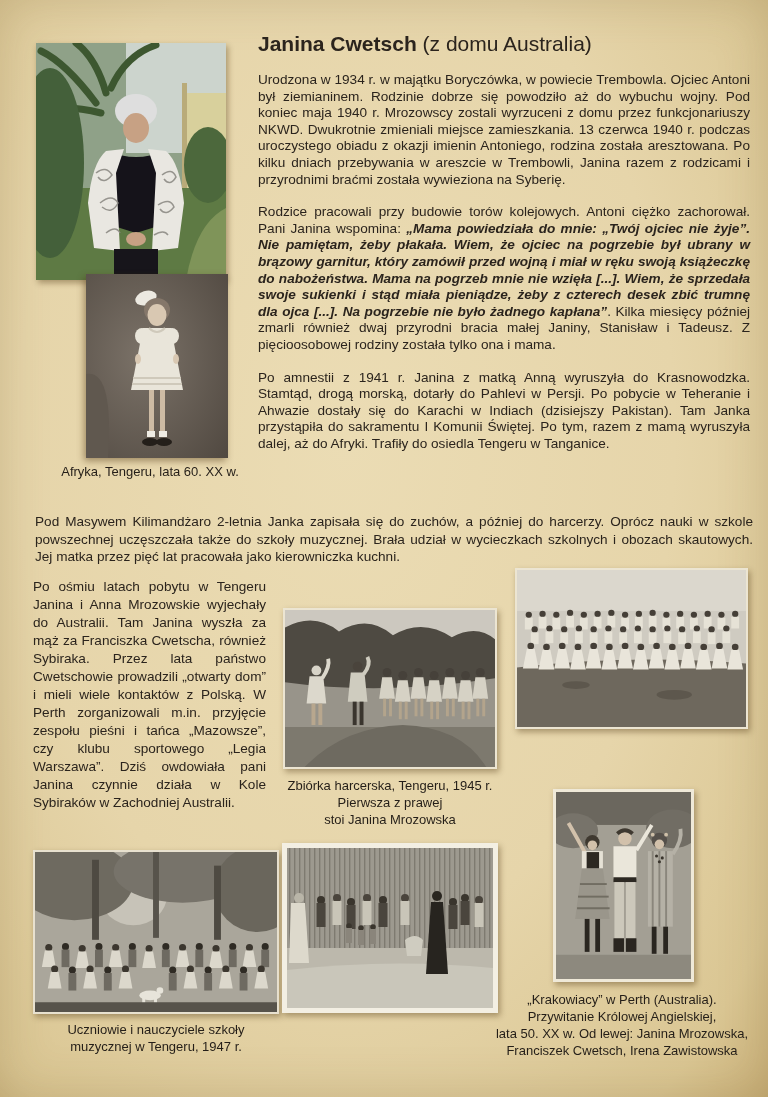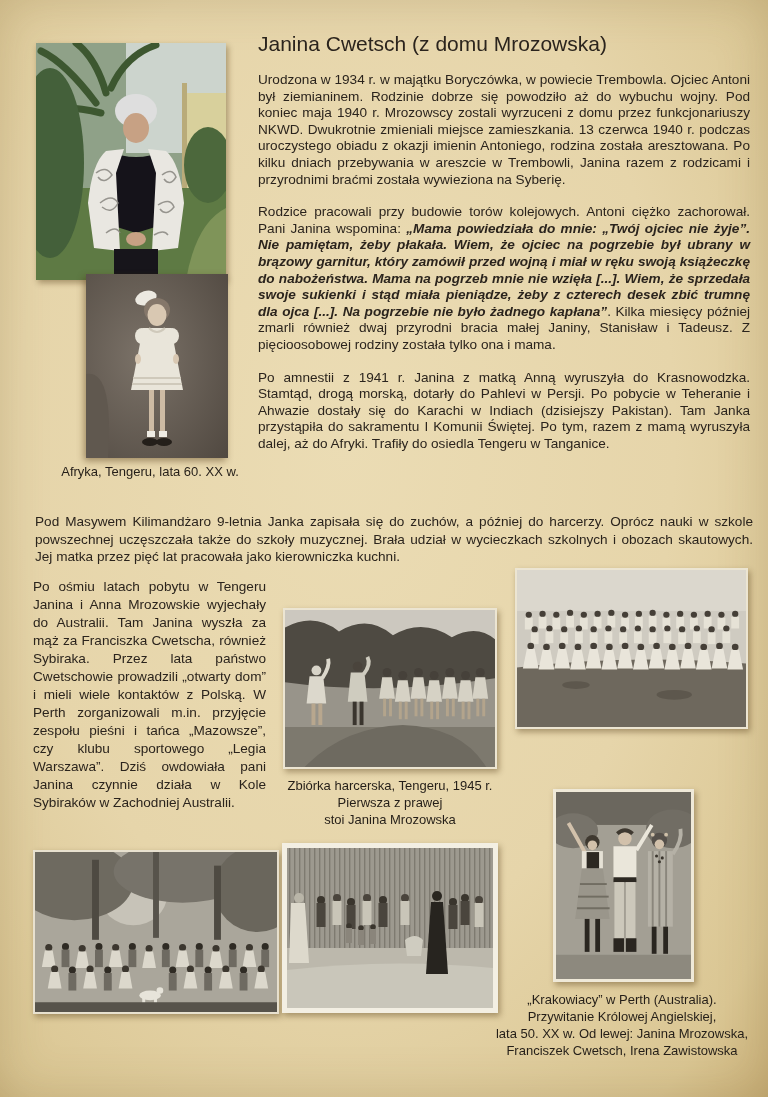--- a/index.html
+++ b/index.html
@@ -22,21 +22,21 @@
   .photo-krakowiacy{left:553px;top:789px;width:141px;height:193px;border:3px solid #efe9d8;}
   .caption{position:absolute;font-size:13px;line-height:17px;text-align:center;white-space:pre-line;color:#241e18;}
   .cap-girl{left:40px;top:463px;width:220px;}
   .cap-scout{left:268px;top:777px;width:244px;}
   .cap-communion{left:510px;top:735px;width:244px;}
   .cap-school{left:33px;top:1021px;width:246px;}
   .cap-crater{left:287px;top:1021px;width:211px;}
   .cap-krakowiacy{left:487px;top:991px;width:270px;}
   .rightcol{position:absolute;left:258px;top:31px;width:492px;}
   .rightcol h1{font-size:21px;line-height:26px;margin:0 0 15px 0;font-weight:normal;letter-spacing:0;}
-  .tb{font-weight:normal;text-align:center;}
+  .tb{font-weight:bold;text-align:center;}
   .rightcol p{margin:0 0 16px 0;font-size:13.6px;line-height:16.6px;text-align:justify;}
   .it{font-style:italic;font-weight:bold;}
   .fullpara{position:absolute;left:35px;top:513px;width:718px;font-size:13.6px;line-height:17.6px;text-align:justify;}
   .leftcol{position:absolute;left:33px;top:578px;width:233px;font-size:13.6px;line-height:18px;text-align:justify;}
 </style>
 </head>
 <body>
 
 <div class="page">
 
@@ -102,27 +102,27 @@
       <rect x="74" y="116" width="5" height="44" fill="#cdbba4"></rect>
       <rect x="61" y="157" width="8" height="6" fill="#efece4"></rect>
       <rect x="73" y="157" width="8" height="6" fill="#efece4"></rect>
       <ellipse cx="64" cy="168" rx="8" ry="4" fill="#241f1a"></ellipse>
       <ellipse cx="78" cy="168" rx="8" ry="4" fill="#241f1a"></ellipse>
     </svg>
   </div>
   <div class="caption cap-girl">Afryka, Tengeru, lata 60. XX w.</div>
 
   <div class="rightcol">
-    <h1><span class="tb">Janina Cwetsch</span><span class="tr"> (z domu Mrozowska)</span></h1>
+    <h1><span class="tb">Janina Cwetsch</span><span class="tr"> (z domu Australia)</span></h1>
     <p>Urodzona w 1934 r. w majątku Boryczówka, w powiecie Trembowla. Ojciec Antoni był ziemianinem. Rodzinie dobrze się powodziło aż do wybuchu wojny. Pod koniec maja 1940 r. Mrozowscy zostali wyrzuceni z domu przez funkcjonariuszy NKWD. Dwukrotnie zmieniali miejsce zamieszkania. 13 czerwca 1940 r. podczas uroczystego obiadu z okazji imienin Antoniego, rodzina została aresztowana. Po kilku dniach przebywania w areszcie w Trembowli, Janina razem z rodzicami i przyrodnimi braćmi została wywieziona na Syberię.</p>
     <p><span>Rodzice pracowali przy budowie torów kolejowych. Antoni ciężko zachorował. Pani Janina wspomina: </span><span class="it">„Mama powiedziała do mnie: „Twój ojciec nie żyje”. Nie pamiętam, żeby płakała. Wiem, że ojciec na pogrzebie był ubrany w brązowy garnitur, który zamówił przed wojną i miał w ręku swoją książeczkę do nabożeństwa. Mama na pogrzeb mnie nie wzięła [...]. Wiem, że sprzedała swoje sukienki i stąd miała pieniądze, żeby z czterech desek zbić trumnę dla ojca [...]. Na pogrzebie nie było żadnego kapłana”</span><span>. Kilka miesięcy później zmarli również dwaj przyrodni bracia małej Janiny, Stanisław i Tadeusz. Z pięcioosobowej rodziny została tylko ona i mama.</span></p>
     <p>Po amnestii z 1941 r. Janina z matką Anną wyruszyła do Krasnowodzka. Stamtąd, drogą morską, dotarły do Pahlevi w Persji. Po pobycie w Teheranie i Ahwazie dostały się do Karachi w Indiach (dzisiejszy Pakistan). Tam Janka przystąpiła do sakramentu I Komunii Świętej. Po tym, razem z mamą wyruszyła dalej, aż do Afryki. Trafiły do osiedla Tengeru w Tanganice.</p>
   </div>
 
-  <div class="fullpara">Pod Masywem Kilimandżaro 9-letnia Janka zapisała się do zuchów, a później do harcerzy. Oprócz nauki w szkole powszechnej uczęszczała także do szkoły muzycznej. Brała udział w wycieczkach szkolnych i obozach skautowych. Jej matka przez pięć lat pracowała jako kierowniczka kuchni.</div>
+  <div class="fullpara">Pod Masywem Kilimandżaro 2-letnia Janka zapisała się do zuchów, a później do harcerzy. Oprócz nauki w szkole powszechnej uczęszczała także do szkoły muzycznej. Brała udział w wycieczkach szkolnych i obozach skautowych. Jej matka przez pięć lat pracowała jako kierowniczka kuchni.</div>
 
   <div class="leftcol">Po ośmiu latach pobytu w Tengeru Janina i Anna Mrozowskie wyjechały do Australii. Tam Janina wyszła za mąż za Franciszka Cwetscha, również Sybiraka. Przez lata państwo Cwetschowie prowadzili „otwarty dom” i mieli wiele kontaktów z Polską. W Perth zorganizowali m.in. przyjęcie zespołu pieśni i tańca „Mazowsze”, czy klubu sportowego „Legia Warszawa”. Dziś owdowiała pani Janina czynnie działa w Kole Sybiraków w Zachodniej Australii.</div>
 
   <div class="photo photo-scout">
     <svg viewBox="0 0 214 161" preserveAspectRatio="none" aria-hidden="true">
       <defs>
         <g id="s3k">
           <circle cy="-26" r="4.5" fill="#46413a"></circle>
           <path d="M-5,-21 h10 l3,22 h-16 Z" fill="#d6d2c5"></path>
           <rect x="-4" y="1" width="3" height="18" fill="#b3a48c"></rect>
@@ -270,20 +270,22 @@
         <use href="#s5a" x="194" y="120"></use>
         <use href="#s5b" x="212" y="121"></use>
         <use href="#s5a" x="230" y="120"></use>
       <ellipse cx="117" cy="147" rx="11" ry="5" fill="#e7e4da"></ellipse>
       <rect x="109" y="149" width="3" height="8" fill="#e7e4da"></rect>
       <rect x="121" y="149" width="3" height="8" fill="#e7e4da"></rect>
       <circle cx="127" cy="142" r="3.4" fill="#e7e4da"></circle>
       <rect y="154" width="246" height="10" fill="#57534b"></rect>
     </svg>
   </div>
+  <div class="caption cap-school">Uczniowie i nauczyciele szkoły
+muzycznej w Tengeru, 1947 r.</div>
 
   <div class="photo photo-crater">
     <svg viewBox="0 0 206 160" preserveAspectRatio="none" aria-hidden="true">
       <defs>
         <pattern id="s6r" width="5" height="12" patternUnits="userSpaceOnUse">
           <rect width="5" height="12" fill="#9d998f"></rect>
             <rect x="2" width="1.4" height="12" fill="#7e7a70"></rect>
         </pattern>
         <g id="s6a">
             <circle r="4" fill="#3a352d"></circle>

